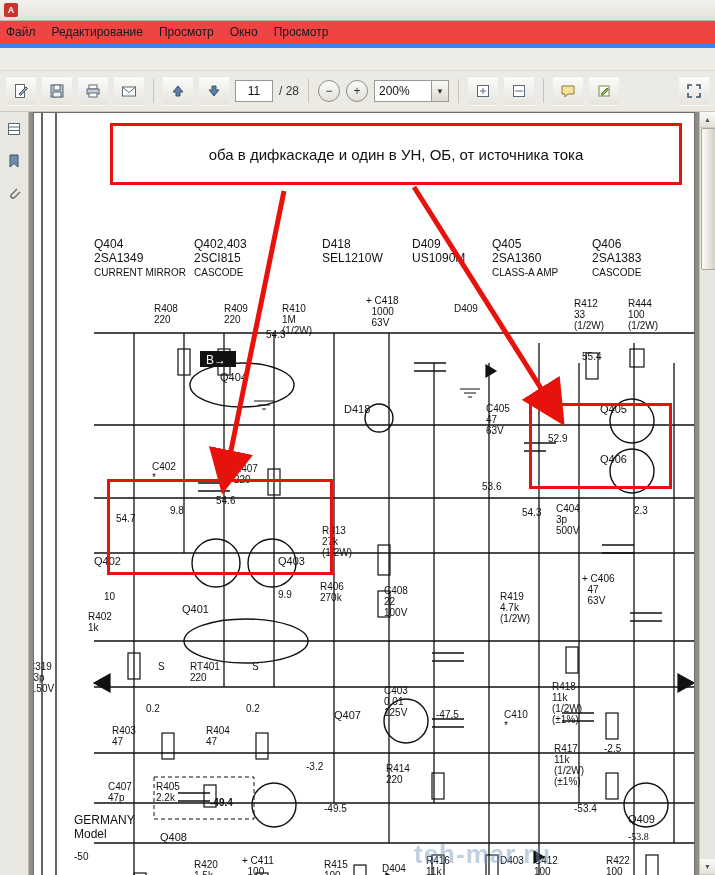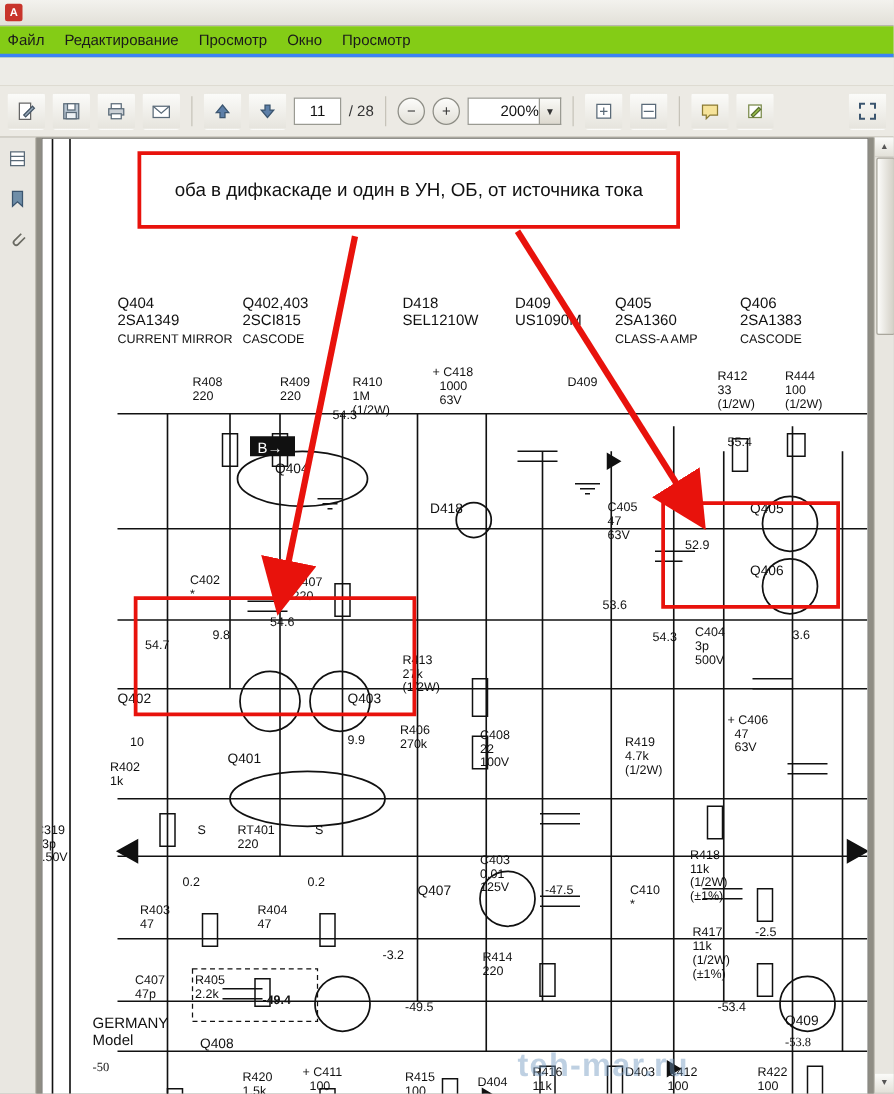--- a/index.html
+++ b/index.html
@@ -26,21 +26,21 @@
   }
   .titlebar .doc-icon{
     width:14px;height:14px;background:#c8342b;border-radius:2px;
     color:#fff;font-size:9px;font-weight:bold;line-height:14px;text-align:center;
   }
   .titlebar .title{
     font-size:11px;color:#1a1a1a;white-space:nowrap;overflow:hidden;
   }
   
   .menubar{
-    height:22px;background:#84cc16;border-bottom:3px solid #3b82f6;
+    height:22px;background:#ef4444;border-bottom:5px solid #3b82f6;
     display:flex;align-items:center;padding:0 6px;gap:16px;
     font-size:12px;color:#1a1a1a;
   }
   .menubar span{cursor:default;}
   
   .toolbar1{
     height:22px;background:#edece7;border-bottom:1px solid #dedbd2;
     display:flex;align-items:center;padding:0 6px;gap:10px;
   }
   .toolbar2{
@@ -169,21 +169,21 @@
     <div class="tbtn">
       <svg width="16" height="16" viewBox="0 0 16 16">
           <path d="M8 13 L3 7 H6 V3 H10 V7 H13 Z" fill="#5d7fa8" stroke="#3b556f"></path>
         </svg>
     </div>
     <div class="pagebox">11</div>
     <div class="pagetot">/ 28</div>
     <div class="sep"></div>
     <div class="round">−</div>
     <div class="round">+</div>
-    <div style="display:flex;align-items:center;text-align:right;">
+    <div style="display:flex;align-items:center;">
       <div class="zoombox">200%</div>
       <div class="zoomarrow">▼</div>
     </div>
     <div class="sep"></div>
     <div class="tbtn">
       <svg width="16" height="16" viewBox="0 0 16 16">
           <rect x="2.5" y="2.5" width="11" height="11" fill="#fff" stroke="#5a6a78"></rect>
           <path d="M5 8 H11 M8 5 V11" stroke="#5a6a78"></path>
         </svg>
     </div>
@@ -351,39 +351,39 @@
           <div style="position:absolute;left:60px;top:124px;font-size:12px;">Q404<br>2SA1349<br><span style="font-size:10px">CURRENT MIRROR</span></div>
           <div style="position:absolute;left:160px;top:124px;font-size:12px;">Q402,403<br>2SCI815<br><span style="font-size:10px">CASCODE</span></div>
           <div style="position:absolute;left:288px;top:124px;font-size:12px;">D418<br>SEL1210W</div>
           <div style="position:absolute;left:378px;top:124px;font-size:12px;">D409<br>US1090M</div>
           <div style="position:absolute;left:458px;top:124px;font-size:12px;">Q405<br>2SA1360<br><span style="font-size:10px">CLASS-A AMP</span></div>
           <div style="position:absolute;left:558px;top:124px;font-size:12px;">Q406<br>2SA1383<br><span style="font-size:10px">CASCODE</span></div>
 
           <div style="position:absolute;left:120px;top:190px;font-size:10px;">R408<br>220</div>
           <div style="position:absolute;left:190px;top:190px;font-size:10px;">R409<br>220</div>
           <div style="position:absolute;left:248px;top:190px;font-size:10px;">R410<br>1M<br>(1/2W)</div>
-          <div style="position:absolute;left:312px;top:182px;font-size:10px;">+ C418<br>&nbsp;&nbsp;1000<br>&nbsp;&nbsp;63V</div>
+          <div style="position:absolute;left:332px;top:182px;font-size:10px;">+ C418<br>&nbsp;&nbsp;1000<br>&nbsp;&nbsp;63V</div>
           <div style="position:absolute;left:420px;top:190px;font-size:10px;">D409</div>
           <div style="position:absolute;left:540px;top:185px;font-size:10px;">R412<br>33<br>(1/2W)</div>
           <div style="position:absolute;left:594px;top:185px;font-size:10px;">R444<br>100<br>(1/2W)</div>
 
           <div style="position:absolute;left:186px;top:258px;font-size:11px;">Q404</div>
           <div style="position:absolute;left:232px;top:216px;font-size:10px;">54.3</div>
           <div style="position:absolute;left:548px;top:238px;font-size:10px;">55.4</div>
           <div style="position:absolute;left:118px;top:348px;font-size:10px;">C402<br>*</div>
           <div style="position:absolute;left:200px;top:350px;font-size:10px;">R407<br>220</div>
           <div style="position:absolute;left:310px;top:290px;font-size:11px;">D418</div>
           <div style="position:absolute;left:452px;top:290px;font-size:10px;">C405<br>47<br>63V</div>
           <div style="position:absolute;left:566px;top:290px;font-size:11px;">Q405</div>
           <div style="position:absolute;left:566px;top:340px;font-size:11px;">Q406</div>
           <div style="position:absolute;left:514px;top:320px;font-size:10px;">52.9</div>
           <div style="position:absolute;left:448px;top:368px;font-size:10px;">53.6</div>
           <div style="position:absolute;left:488px;top:394px;font-size:10px;">54.3</div>
           <div style="position:absolute;left:522px;top:390px;font-size:10px;">C404<br>3p<br>500V</div>
-          <div style="position:absolute;left:600px;top:392px;font-size:10px;">3.6</div>
+          <div style="position:absolute;left:600px;top:392px;font-size:10px;">2.3</div>
 
           <div style="position:absolute;left:82px;top:400px;font-size:10px;">54.7</div>
           <div style="position:absolute;left:136px;top:392px;font-size:10px;">9.8</div>
           <div style="position:absolute;left:182px;top:382px;font-size:10px;">54.6</div>
           <div style="position:absolute;left:60px;top:442px;font-size:11px;">Q402</div>
           <div style="position:absolute;left:244px;top:442px;font-size:11px;">Q403</div>
           <div style="position:absolute;left:288px;top:412px;font-size:10px;">R413<br>27k<br>(1/2W)</div>
           <div style="position:absolute;left:286px;top:468px;font-size:10px;">R406<br>270k</div>
           <div style="position:absolute;left:244px;top:476px;font-size:10px;">9.9</div>
           <div style="position:absolute;left:70px;top:478px;font-size:10px;">10</div>
@@ -411,33 +411,33 @@
           <div style="position:absolute;left:402px;top:596px;font-size:10px;">-47.5</div>
           <div style="position:absolute;left:272px;top:648px;font-size:10px;">-3.2</div>
           <div style="position:absolute;left:352px;top:650px;font-size:10px;">R414<br>220</div>
           <div style="position:absolute;left:40px;top:700px;font-size:12px;">GERMANY<br>Model</div>
           <div style="position:absolute;left:126px;top:718px;font-size:11px;">Q408</div>
           <div style="position:absolute;left:176px;top:684px;font-size:10px;font-weight:bold;">-49.4</div>
           <div style="position:absolute;left:290px;top:690px;font-size:10px;">-49.5</div>
           <div style="position:absolute;left:540px;top:690px;font-size:10px;">-53.4</div>
           <div style="position:absolute;left:594px;top:700px;font-size:11px;">Q409</div>
           <div style="position:absolute;left:594px;top:718px;font-size:10px;font-family:Liberation Serif, serif;">-53.8</div>
-          <div style="position:absolute;left:40px;top:738px;font-size:10px;font-family:Liberation Serif, serif;">-50</div>
+          <div style="position:absolute;left:40px;top:738px;font-size:10px;">-50</div>
           <div style="position:absolute;left:208px;top:742px;font-size:10px;">+ C411<br>&nbsp;&nbsp;100<br>&nbsp;&nbsp;63V</div>
           <div style="position:absolute;left:290px;top:746px;font-size:10px;">R415<br>100</div>
           <div style="position:absolute;left:160px;top:746px;font-size:10px;">R420<br>1.5k</div>
           <div style="position:absolute;left:348px;top:750px;font-size:10px;">D404</div>
           <div style="position:absolute;left:392px;top:742px;font-size:10px;">R416<br>11k<br>(1/2W)</div>
           <div style="position:absolute;left:466px;top:742px;font-size:10px;">D403</div>
           <div style="position:absolute;left:500px;top:742px;font-size:10px;">C412<br>100<br>63V</div>
           <div style="position:absolute;left:572px;top:742px;font-size:10px;">R422<br>100<br>(1/2W)</div>
 
         </div>
 
-        <div class="anno-box" style="left:76px;top:10px;width:434px;height:62px;">оба в дифкаскаде и один в УН, ОБ, от источника тока</div>
+        <div class="anno-box" style="left:76px;top:10px;width:572px;height:62px;">оба в дифкаскаде и один в УН, ОБ, от источника тока</div>
 
         <div class="hl" style="left:73px;top:366px;width:226px;height:96px;"></div>
         <div class="hl" style="left:495px;top:290px;width:143px;height:86px;"></div>
 
         <svg style="position:absolute;left:0;top:0;" width="660" height="790">
           <defs>
             <marker id="ah" markerWidth="9" markerHeight="9" refX="5" refY="4.5" orient="auto">
               <path d="M0,0 L9,4.5 L0,9 Z" fill="#e8120c"></path>
             </marker>
           </defs>

